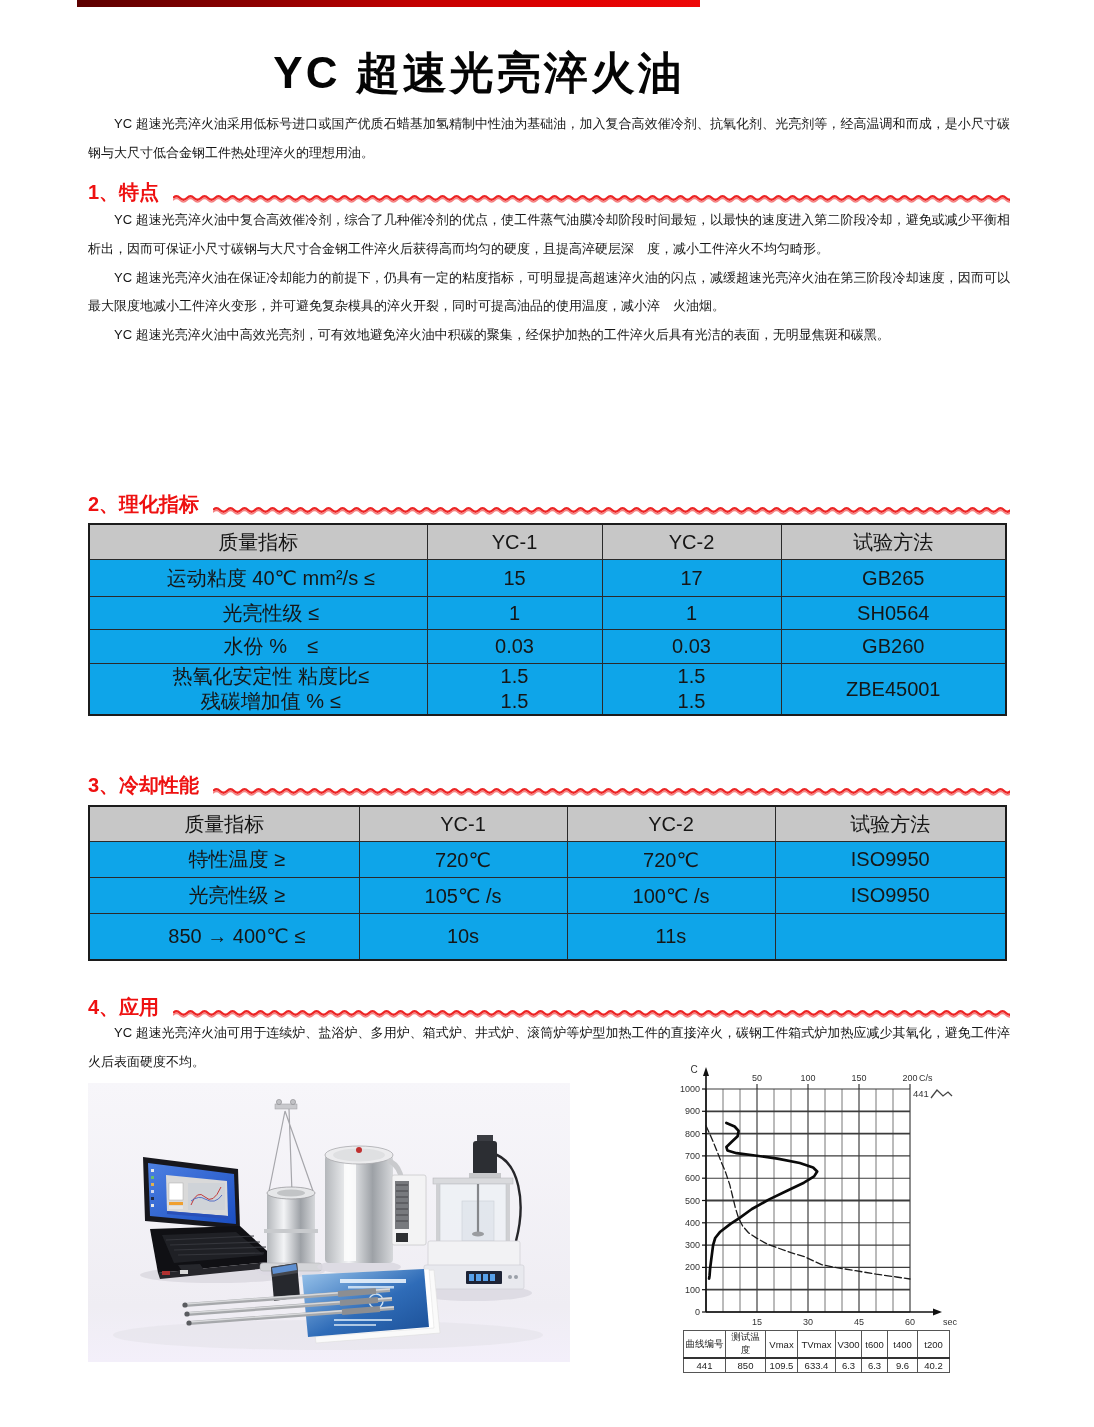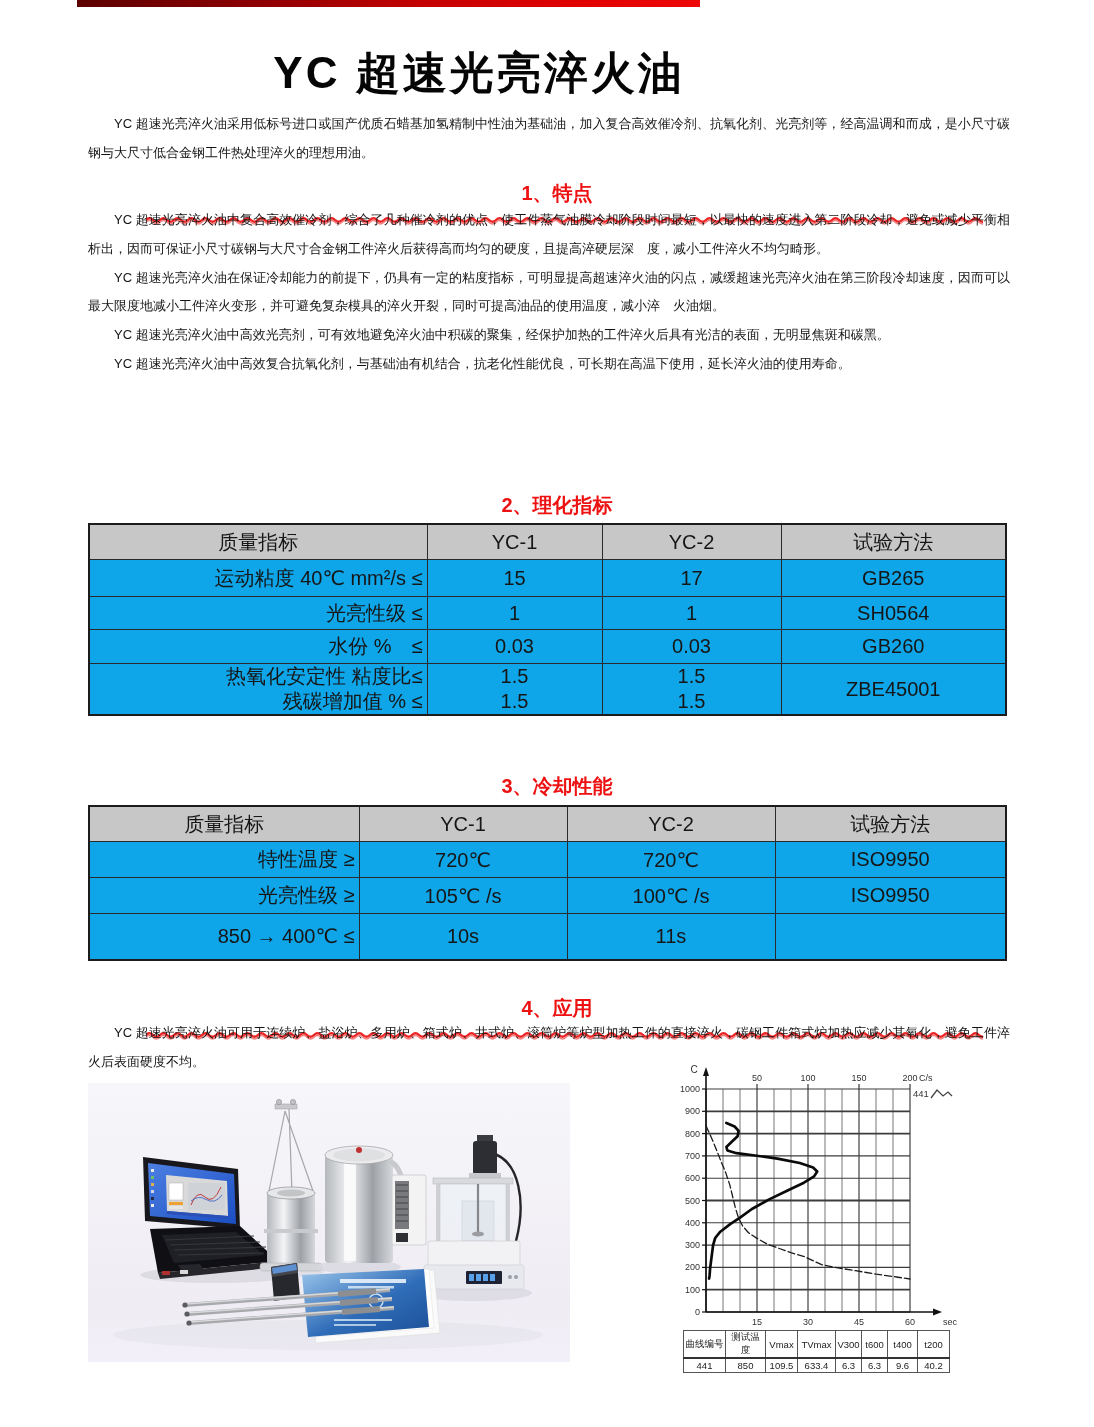--- a/index.html
+++ b/index.html
@@ -13,33 +13,33 @@
   #topbar{left:77px;top:0;width:623px;height:7px;
     background:linear-gradient(to right,#5c0000,#8f0000 30%,#c40000 55%,#e10000 80%,#ee0808);}
   
   #title{left:0;top:44px;width:958px;text-align:center;
     font-size:44px;font-weight:bold;letter-spacing:3px;color:#050505;}
   
   .bodytext{font-size:13px;line-height:28.8px;text-align:justify;color:#151515;}
   .bodytext p{margin:0;text-indent:2em;}
   #intro{left:88px;top:110px;width:922px;}
   
-  .sechead{left:96px;width:922px;height:24px;display:flex;align-items:center;flex-direction:column;}
+  .sechead{left:88px;width:922px;height:24px;display:flex;align-items:center;}
   .sechead .ht{font-size:20px;font-weight:bold;color:#ee1111;white-space:nowrap;}
   .sechead .wave{flex:1;height:10px;margin-left:14px;margin-top:4px;}
   #sec1{top:180px;} #sec2{top:492px;} #sec3{top:773px;} #sec4{top:995px;}
   #featuresText{left:88px;top:206px;width:922px;}
   #appText{left:88px;top:1019px;width:922px;}
   
   table.spec{border-collapse:collapse;table-layout:fixed;width:917px;background:#0ea5e9;
     font-size:20px;color:#161616;border:2.5px solid #1c1c1c;}
   table.spec td,table.spec th{border:1.5px solid #2a2a2a;padding:0 4px;text-align:center;
     font-weight:normal;vertical-align:middle;}
   table.spec th{background:#c7c7c7;height:34px;}
-  table.spec td.lbl{text-align:right;padding-left:29px;}
+  table.spec td.lbl{text-align:center;padding-left:29px;}
   #physTable{left:88px;top:523px;}
   #coolTable{left:88px;top:805px;}
   .twoLine div{line-height:25px;}
   
   #photo{left:88px;top:1083px;width:482px;height:279px;}
   
   #chartBox{left:655px;top:1062px;width:439px;height:300px;}
   #chartBox svg text{font-family:"Liberation Sans","DejaVu Sans",sans-serif;}
   
   #resultTable{left:683px;top:1330px;border-collapse:collapse;font-size:9.5px;color:#222;
@@ -64,21 +64,20 @@
   <div class="wave"><svg width="837" height="10">
         <path d="M0 5 q 3.5 -3.4 7 0 q 3.5 3.4 7 0 q 3.5 -3.4 7 0 q 3.5 3.4 7 0 q 3.5 -3.4 7 0 q 3.5 3.4 7 0 q 3.5 -3.4 7 0 q 3.5 3.4 7 0 q 3.5 -3.4 7 0 q 3.5 3.4 7 0 q 3.5 -3.4 7 0 q 3.5 3.4 7 0 q 3.5 -3.4 7 0 q 3.5 3.4 7 0 q 3.5 -3.4 7 0 q 3.5 3.4 7 0 q 3.5 -3.4 7 0 q 3.5 3.4 7 0 q 3.5 -3.4 7 0 q 3.5 3.4 7 0 q 3.5 -3.4 7 0 q 3.5 3.4 7 0 q 3.5 -3.4 7 0 q 3.5 3.4 7 0 q 3.5 -3.4 7 0 q 3.5 3.4 7 0 q 3.5 -3.4 7 0 q 3.5 3.4 7 0 q 3.5 -3.4 7 0 q 3.5 3.4 7 0 q 3.5 -3.4 7 0 q 3.5 3.4 7 0 q 3.5 -3.4 7 0 q 3.5 3.4 7 0 q 3.5 -3.4 7 0 q 3.5 3.4 7 0 q 3.5 -3.4 7 0 q 3.5 3.4 7 0 q 3.5 -3.4 7 0 q 3.5 3.4 7 0 q 3.5 -3.4 7 0 q 3.5 3.4 7 0 q 3.5 -3.4 7 0 q 3.5 3.4 7 0 q 3.5 -3.4 7 0 q 3.5 3.4 7 0 q 3.5 -3.4 7 0 q 3.5 3.4 7 0 q 3.5 -3.4 7 0 q 3.5 3.4 7 0 q 3.5 -3.4 7 0 q 3.5 3.4 7 0 q 3.5 -3.4 7 0 q 3.5 3.4 7 0 q 3.5 -3.4 7 0 q 3.5 3.4 7 0 q 3.5 -3.4 7 0 q 3.5 3.4 7 0 q 3.5 -3.4 7 0 q 3.5 3.4 7 0 q 3.5 -3.4 7 0 q 3.5 3.4 7 0 q 3.5 -3.4 7 0 q 3.5 3.4 7 0 q 3.5 -3.4 7 0 q 3.5 3.4 7 0 q 3.5 -3.4 7 0 q 3.5 3.4 7 0 q 3.5 -3.4 7 0 q 3.5 3.4 7 0 q 3.5 -3.4 7 0 q 3.5 3.4 7 0 q 3.5 -3.4 7 0 q 3.5 3.4 7 0 q 3.5 -3.4 7 0 q 3.5 3.4 7 0 q 3.5 -3.4 7 0 q 3.5 3.4 7 0 q 3.5 -3.4 7 0 q 3.5 3.4 7 0 q 3.5 -3.4 7 0 q 3.5 3.4 7 0 q 3.5 -3.4 7 0 q 3.5 3.4 7 0 q 3.5 -3.4 7 0 q 3.5 3.4 7 0 q 3.5 -3.4 7 0 q 3.5 3.4 7 0 q 3.5 -3.4 7 0 q 3.5 3.4 7 0 q 3.5 -3.4 7 0 q 3.5 3.4 7 0 q 3.5 -3.4 7 0 q 3.5 3.4 7 0 q 3.5 -3.4 7 0 q 3.5 3.4 7 0 q 3.5 -3.4 7 0 q 3.5 3.4 7 0 q 3.5 -3.4 7 0 q 3.5 3.4 7 0 q 3.5 -3.4 7 0 q 3.5 3.4 7 0 q 3.5 -3.4 7 0 q 3.5 3.4 7 0 q 3.5 -3.4 7 0 q 3.5 3.4 7 0 q 3.5 -3.4 7 0 q 3.5 3.4 7 0 q 3.5 -3.4 7 0 q 3.5 3.4 7 0 q 3.5 -3.4 7 0 q 3.5 3.4 7 0 q 3.5 -3.4 7 0 q 3.5 3.4 7 0 q 3.5 -3.4 7 0 q 3.5 3.4 7 0 q 3.5 -3.4 7 0 q 3.5 3.4 7 0 q 3.5 -3.4 7 0 q 3.5 3.4 7 0" fill="none" stroke="#f58080" stroke-width="1.4" transform="translate(0,2.2)"></path>
         <path d="M0 5 q 3.5 -3.4 7 0 q 3.5 3.4 7 0 q 3.5 -3.4 7 0 q 3.5 3.4 7 0 q 3.5 -3.4 7 0 q 3.5 3.4 7 0 q 3.5 -3.4 7 0 q 3.5 3.4 7 0 q 3.5 -3.4 7 0 q 3.5 3.4 7 0 q 3.5 -3.4 7 0 q 3.5 3.4 7 0 q 3.5 -3.4 7 0 q 3.5 3.4 7 0 q 3.5 -3.4 7 0 q 3.5 3.4 7 0 q 3.5 -3.4 7 0 q 3.5 3.4 7 0 q 3.5 -3.4 7 0 q 3.5 3.4 7 0 q 3.5 -3.4 7 0 q 3.5 3.4 7 0 q 3.5 -3.4 7 0 q 3.5 3.4 7 0 q 3.5 -3.4 7 0 q 3.5 3.4 7 0 q 3.5 -3.4 7 0 q 3.5 3.4 7 0 q 3.5 -3.4 7 0 q 3.5 3.4 7 0 q 3.5 -3.4 7 0 q 3.5 3.4 7 0 q 3.5 -3.4 7 0 q 3.5 3.4 7 0 q 3.5 -3.4 7 0 q 3.5 3.4 7 0 q 3.5 -3.4 7 0 q 3.5 3.4 7 0 q 3.5 -3.4 7 0 q 3.5 3.4 7 0 q 3.5 -3.4 7 0 q 3.5 3.4 7 0 q 3.5 -3.4 7 0 q 3.5 3.4 7 0 q 3.5 -3.4 7 0 q 3.5 3.4 7 0 q 3.5 -3.4 7 0 q 3.5 3.4 7 0 q 3.5 -3.4 7 0 q 3.5 3.4 7 0 q 3.5 -3.4 7 0 q 3.5 3.4 7 0 q 3.5 -3.4 7 0 q 3.5 3.4 7 0 q 3.5 -3.4 7 0 q 3.5 3.4 7 0 q 3.5 -3.4 7 0 q 3.5 3.4 7 0 q 3.5 -3.4 7 0 q 3.5 3.4 7 0 q 3.5 -3.4 7 0 q 3.5 3.4 7 0 q 3.5 -3.4 7 0 q 3.5 3.4 7 0 q 3.5 -3.4 7 0 q 3.5 3.4 7 0 q 3.5 -3.4 7 0 q 3.5 3.4 7 0 q 3.5 -3.4 7 0 q 3.5 3.4 7 0 q 3.5 -3.4 7 0 q 3.5 3.4 7 0 q 3.5 -3.4 7 0 q 3.5 3.4 7 0 q 3.5 -3.4 7 0 q 3.5 3.4 7 0 q 3.5 -3.4 7 0 q 3.5 3.4 7 0 q 3.5 -3.4 7 0 q 3.5 3.4 7 0 q 3.5 -3.4 7 0 q 3.5 3.4 7 0 q 3.5 -3.4 7 0 q 3.5 3.4 7 0 q 3.5 -3.4 7 0 q 3.5 3.4 7 0 q 3.5 -3.4 7 0 q 3.5 3.4 7 0 q 3.5 -3.4 7 0 q 3.5 3.4 7 0 q 3.5 -3.4 7 0 q 3.5 3.4 7 0 q 3.5 -3.4 7 0 q 3.5 3.4 7 0 q 3.5 -3.4 7 0 q 3.5 3.4 7 0 q 3.5 -3.4 7 0 q 3.5 3.4 7 0 q 3.5 -3.4 7 0 q 3.5 3.4 7 0 q 3.5 -3.4 7 0 q 3.5 3.4 7 0 q 3.5 -3.4 7 0 q 3.5 3.4 7 0 q 3.5 -3.4 7 0 q 3.5 3.4 7 0 q 3.5 -3.4 7 0 q 3.5 3.4 7 0 q 3.5 -3.4 7 0 q 3.5 3.4 7 0 q 3.5 -3.4 7 0 q 3.5 3.4 7 0 q 3.5 -3.4 7 0 q 3.5 3.4 7 0 q 3.5 -3.4 7 0 q 3.5 3.4 7 0 q 3.5 -3.4 7 0 q 3.5 3.4 7 0 q 3.5 -3.4 7 0 q 3.5 3.4 7 0" fill="none" stroke="#ec2424" stroke-width="2.4"></path>
       </svg></div>
 </div>
 
 <div id="featuresText" class="abs bodytext">
   <p>YC 超速光亮淬火油中复合高效催冷剂，综合了几种催冷剂的优点，使工件蒸气油膜冷却阶段时间最短，以最快的速度进入第二阶段冷却，避免或减少平衡相析出，因而可保证小尺寸碳钢与大尺寸合金钢工件淬火后获得高而均匀的硬度，且提高淬硬层深　度，减小工件淬火不均匀畸形。</p>
   <p>YC 超速光亮淬火油在保证冷却能力的前提下，仍具有一定的粘度指标，可明显提高超速淬火油的闪点，减缓超速光亮淬火油在第三阶段冷却速度，因而可以最大限度地减小工件淬火变形，并可避免复杂模具的淬火开裂，同时可提高油品的使用温度，减小淬　火油烟。</p>
   <p>YC 超速光亮淬火油中高效光亮剂，可有效地避免淬火油中积碳的聚集，经保护加热的工件淬火后具有光洁的表面，无明显焦斑和碳黑。</p>
-  <p>YC 超速光亮淬火油中高效复合抗氧化剂，与基础油有机结合，抗老化性能优良，可长期在高温下使用，延长淬火油的使用寿命。</p>
 </div>
 
 <div id="sec2" class="abs sechead">
   <span class="ht">2、理化指标</span>
   <div class="wave"><svg width="797" height="10">
         <path d="M0 5 q 3.5 -3.4 7 0 q 3.5 3.4 7 0 q 3.5 -3.4 7 0 q 3.5 3.4 7 0 q 3.5 -3.4 7 0 q 3.5 3.4 7 0 q 3.5 -3.4 7 0 q 3.5 3.4 7 0 q 3.5 -3.4 7 0 q 3.5 3.4 7 0 q 3.5 -3.4 7 0 q 3.5 3.4 7 0 q 3.5 -3.4 7 0 q 3.5 3.4 7 0 q 3.5 -3.4 7 0 q 3.5 3.4 7 0 q 3.5 -3.4 7 0 q 3.5 3.4 7 0 q 3.5 -3.4 7 0 q 3.5 3.4 7 0 q 3.5 -3.4 7 0 q 3.5 3.4 7 0 q 3.5 -3.4 7 0 q 3.5 3.4 7 0 q 3.5 -3.4 7 0 q 3.5 3.4 7 0 q 3.5 -3.4 7 0 q 3.5 3.4 7 0 q 3.5 -3.4 7 0 q 3.5 3.4 7 0 q 3.5 -3.4 7 0 q 3.5 3.4 7 0 q 3.5 -3.4 7 0 q 3.5 3.4 7 0 q 3.5 -3.4 7 0 q 3.5 3.4 7 0 q 3.5 -3.4 7 0 q 3.5 3.4 7 0 q 3.5 -3.4 7 0 q 3.5 3.4 7 0 q 3.5 -3.4 7 0 q 3.5 3.4 7 0 q 3.5 -3.4 7 0 q 3.5 3.4 7 0 q 3.5 -3.4 7 0 q 3.5 3.4 7 0 q 3.5 -3.4 7 0 q 3.5 3.4 7 0 q 3.5 -3.4 7 0 q 3.5 3.4 7 0 q 3.5 -3.4 7 0 q 3.5 3.4 7 0 q 3.5 -3.4 7 0 q 3.5 3.4 7 0 q 3.5 -3.4 7 0 q 3.5 3.4 7 0 q 3.5 -3.4 7 0 q 3.5 3.4 7 0 q 3.5 -3.4 7 0 q 3.5 3.4 7 0 q 3.5 -3.4 7 0 q 3.5 3.4 7 0 q 3.5 -3.4 7 0 q 3.5 3.4 7 0 q 3.5 -3.4 7 0 q 3.5 3.4 7 0 q 3.5 -3.4 7 0 q 3.5 3.4 7 0 q 3.5 -3.4 7 0 q 3.5 3.4 7 0 q 3.5 -3.4 7 0 q 3.5 3.4 7 0 q 3.5 -3.4 7 0 q 3.5 3.4 7 0 q 3.5 -3.4 7 0 q 3.5 3.4 7 0 q 3.5 -3.4 7 0 q 3.5 3.4 7 0 q 3.5 -3.4 7 0 q 3.5 3.4 7 0 q 3.5 -3.4 7 0 q 3.5 3.4 7 0 q 3.5 -3.4 7 0 q 3.5 3.4 7 0 q 3.5 -3.4 7 0 q 3.5 3.4 7 0 q 3.5 -3.4 7 0 q 3.5 3.4 7 0 q 3.5 -3.4 7 0 q 3.5 3.4 7 0 q 3.5 -3.4 7 0 q 3.5 3.4 7 0 q 3.5 -3.4 7 0 q 3.5 3.4 7 0 q 3.5 -3.4 7 0 q 3.5 3.4 7 0 q 3.5 -3.4 7 0 q 3.5 3.4 7 0 q 3.5 -3.4 7 0 q 3.5 3.4 7 0 q 3.5 -3.4 7 0 q 3.5 3.4 7 0 q 3.5 -3.4 7 0 q 3.5 3.4 7 0 q 3.5 -3.4 7 0 q 3.5 3.4 7 0 q 3.5 -3.4 7 0 q 3.5 3.4 7 0 q 3.5 -3.4 7 0 q 3.5 3.4 7 0 q 3.5 -3.4 7 0 q 3.5 3.4 7 0 q 3.5 -3.4 7 0 q 3.5 3.4 7 0" fill="none" stroke="#f58080" stroke-width="1.4" transform="translate(0,2.2)"></path>
         <path d="M0 5 q 3.5 -3.4 7 0 q 3.5 3.4 7 0 q 3.5 -3.4 7 0 q 3.5 3.4 7 0 q 3.5 -3.4 7 0 q 3.5 3.4 7 0 q 3.5 -3.4 7 0 q 3.5 3.4 7 0 q 3.5 -3.4 7 0 q 3.5 3.4 7 0 q 3.5 -3.4 7 0 q 3.5 3.4 7 0 q 3.5 -3.4 7 0 q 3.5 3.4 7 0 q 3.5 -3.4 7 0 q 3.5 3.4 7 0 q 3.5 -3.4 7 0 q 3.5 3.4 7 0 q 3.5 -3.4 7 0 q 3.5 3.4 7 0 q 3.5 -3.4 7 0 q 3.5 3.4 7 0 q 3.5 -3.4 7 0 q 3.5 3.4 7 0 q 3.5 -3.4 7 0 q 3.5 3.4 7 0 q 3.5 -3.4 7 0 q 3.5 3.4 7 0 q 3.5 -3.4 7 0 q 3.5 3.4 7 0 q 3.5 -3.4 7 0 q 3.5 3.4 7 0 q 3.5 -3.4 7 0 q 3.5 3.4 7 0 q 3.5 -3.4 7 0 q 3.5 3.4 7 0 q 3.5 -3.4 7 0 q 3.5 3.4 7 0 q 3.5 -3.4 7 0 q 3.5 3.4 7 0 q 3.5 -3.4 7 0 q 3.5 3.4 7 0 q 3.5 -3.4 7 0 q 3.5 3.4 7 0 q 3.5 -3.4 7 0 q 3.5 3.4 7 0 q 3.5 -3.4 7 0 q 3.5 3.4 7 0 q 3.5 -3.4 7 0 q 3.5 3.4 7 0 q 3.5 -3.4 7 0 q 3.5 3.4 7 0 q 3.5 -3.4 7 0 q 3.5 3.4 7 0 q 3.5 -3.4 7 0 q 3.5 3.4 7 0 q 3.5 -3.4 7 0 q 3.5 3.4 7 0 q 3.5 -3.4 7 0 q 3.5 3.4 7 0 q 3.5 -3.4 7 0 q 3.5 3.4 7 0 q 3.5 -3.4 7 0 q 3.5 3.4 7 0 q 3.5 -3.4 7 0 q 3.5 3.4 7 0 q 3.5 -3.4 7 0 q 3.5 3.4 7 0 q 3.5 -3.4 7 0 q 3.5 3.4 7 0 q 3.5 -3.4 7 0 q 3.5 3.4 7 0 q 3.5 -3.4 7 0 q 3.5 3.4 7 0 q 3.5 -3.4 7 0 q 3.5 3.4 7 0 q 3.5 -3.4 7 0 q 3.5 3.4 7 0 q 3.5 -3.4 7 0 q 3.5 3.4 7 0 q 3.5 -3.4 7 0 q 3.5 3.4 7 0 q 3.5 -3.4 7 0 q 3.5 3.4 7 0 q 3.5 -3.4 7 0 q 3.5 3.4 7 0 q 3.5 -3.4 7 0 q 3.5 3.4 7 0 q 3.5 -3.4 7 0 q 3.5 3.4 7 0 q 3.5 -3.4 7 0 q 3.5 3.4 7 0 q 3.5 -3.4 7 0 q 3.5 3.4 7 0 q 3.5 -3.4 7 0 q 3.5 3.4 7 0 q 3.5 -3.4 7 0 q 3.5 3.4 7 0 q 3.5 -3.4 7 0 q 3.5 3.4 7 0 q 3.5 -3.4 7 0 q 3.5 3.4 7 0 q 3.5 -3.4 7 0 q 3.5 3.4 7 0 q 3.5 -3.4 7 0 q 3.5 3.4 7 0 q 3.5 -3.4 7 0 q 3.5 3.4 7 0 q 3.5 -3.4 7 0 q 3.5 3.4 7 0 q 3.5 -3.4 7 0 q 3.5 3.4 7 0 q 3.5 -3.4 7 0 q 3.5 3.4 7 0" fill="none" stroke="#ec2424" stroke-width="2.4"></path>
       </svg></div>
 </div>
 

